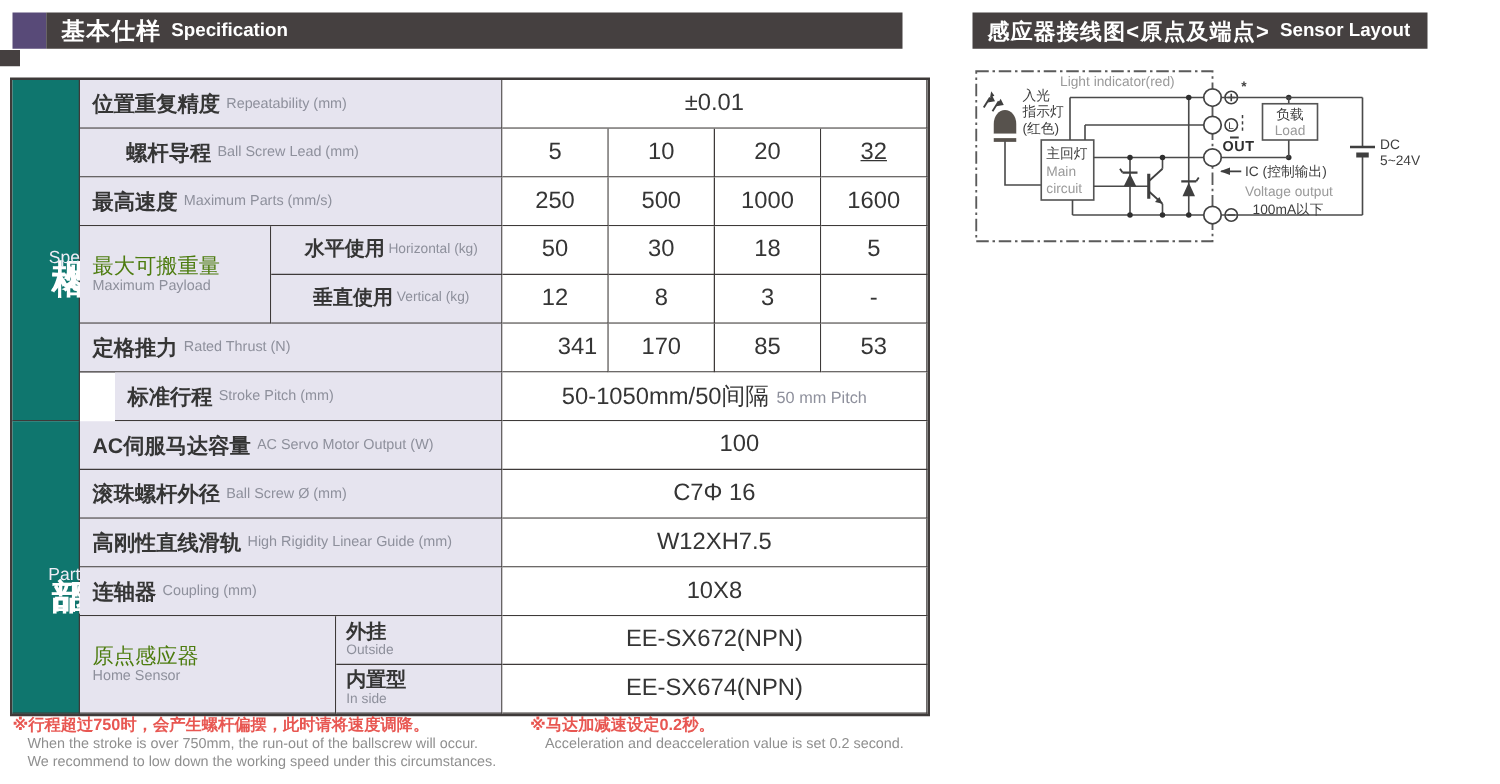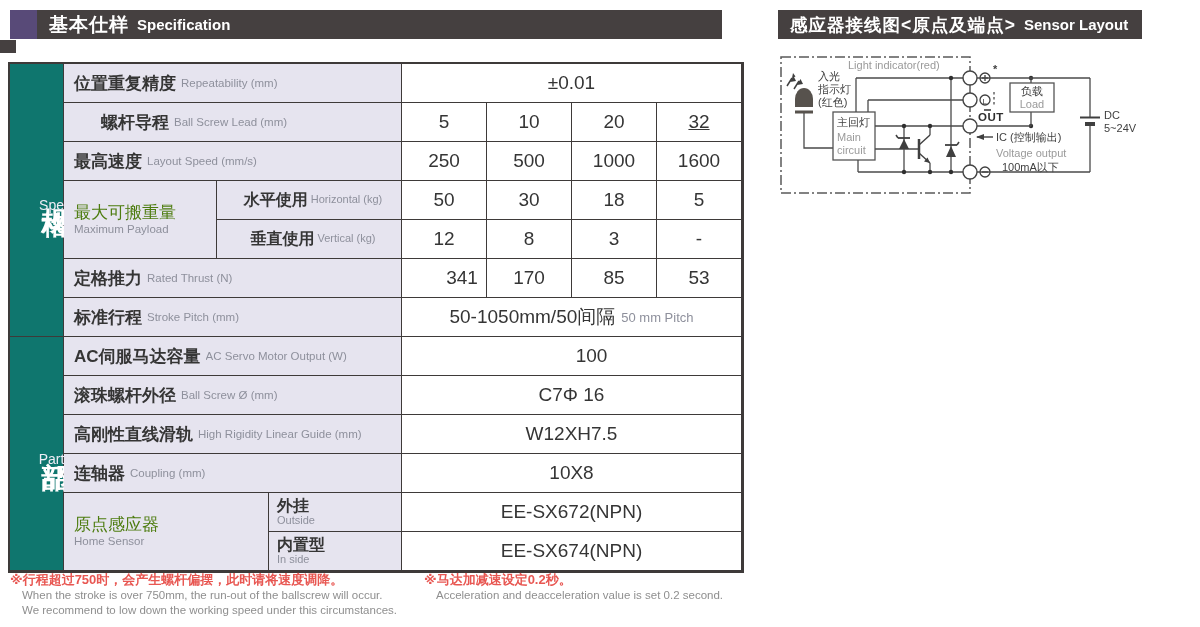--- a/index.html
+++ b/index.html
@@ -103,21 +103,21 @@
       <span class="zh">螺杆导程</span>
       <span class="en">Ball Screw Lead (mm)</span>
     </div>
     <div class="cell val" style="grid-column:5;grid-row:2;">5</div>
     <div class="cell val" style="grid-column:6;grid-row:2;">10</div>
     <div class="cell val" style="grid-column:7;grid-row:2;">20</div>
     <div class="cell val" style="grid-column:8;grid-row:2;text-decoration:underline;">32</div>
 
     <div class="cell lav lbl" style="grid-column:2/5;grid-row:3;">
       <span class="zh">最高速度</span>
-      <span class="en">Layout Speed (mm/s)</span>
+      <span class="en">Maximum Parts (mm/s)</span>
     </div>
     <div class="cell val" style="grid-column:5;grid-row:3;">250</div>
     <div class="cell val" style="grid-column:6;grid-row:3;">500</div>
     <div class="cell val" style="grid-column:7;grid-row:3;">1000</div>
     <div class="cell val" style="grid-column:8;grid-row:3;">1600</div>
 
     <div class="cell lav lbl2" style="grid-column:2;grid-row:4/6;">
       <span class="zh">最大可搬重量</span>
       <span class="en">Maximum Payload</span>
     </div>
@@ -140,21 +140,21 @@
 
     <div class="cell lav lbl" style="grid-column:2/5;grid-row:6;">
       <span class="zh">定格推力</span>
       <span class="en">Rated Thrust (N)</span>
     </div>
     <div class="cell val" style="grid-column:5;grid-row:6;padding-left:36px;">341</div>
     <div class="cell val" style="grid-column:6;grid-row:6;">170</div>
     <div class="cell val" style="grid-column:7;grid-row:6;">85</div>
     <div class="cell val" style="grid-column:8;grid-row:6;">53</div>
 
-    <div class="cell lav lbl" style="grid-column:2/5;grid-row:7;">
+    <div class="cell lav lbl" style="grid-column:2/5;grid-row:7;margin-left:28px;">
       <span class="zh">标准行程</span>
       <span class="en">Stroke Pitch (mm)</span>
     </div>
     <div class="cell val" style="grid-column:5/9;grid-row:7;">
       <span class="big">50-1050mm/50间隔</span>
       <span class="small">50 mm Pitch</span>
     </div>
 
     <div class="cell lav lbl" style="grid-column:2/5;grid-row:8;">
       <span class="zh">AC伺服马达容量</span>

